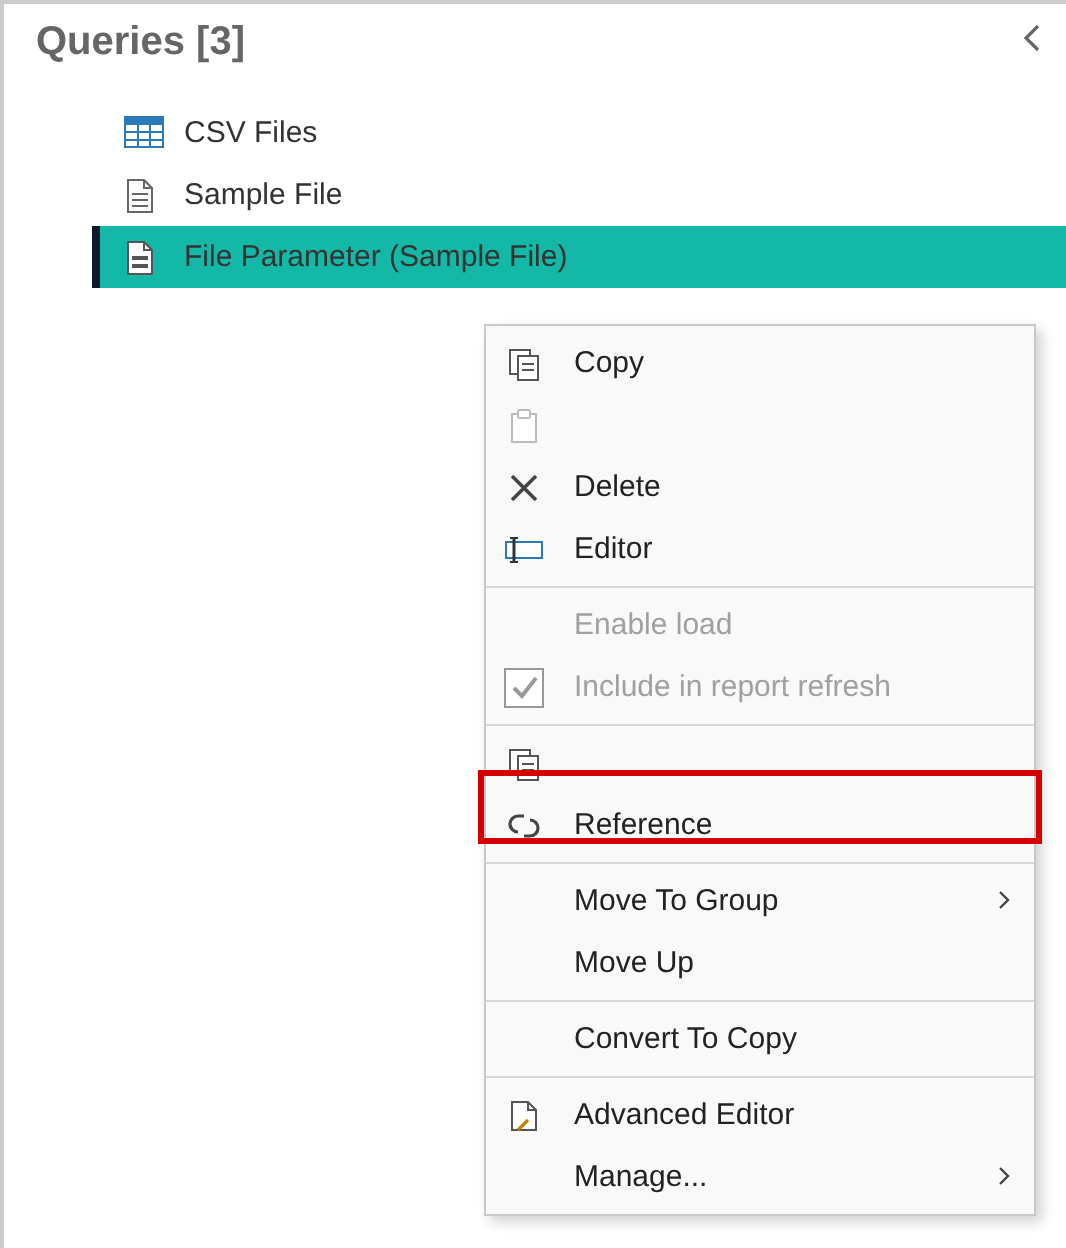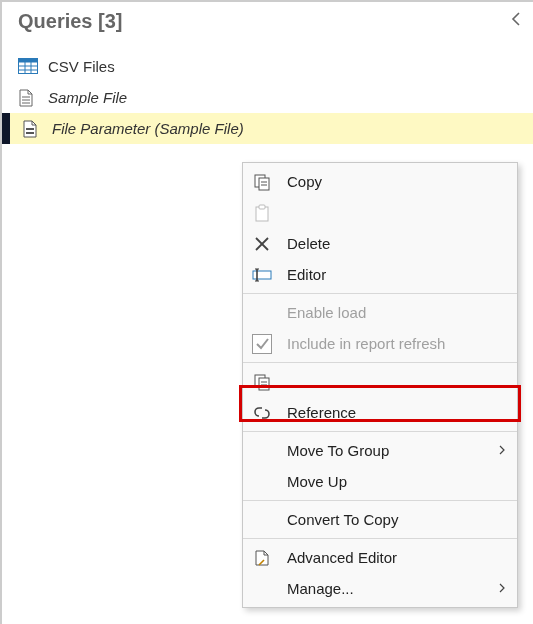--- a/index.html
+++ b/index.html
@@ -25,43 +25,44 @@
     color: #666;
     font-weight: 700;
   }
   .collapse-caret {
     font-size: 18px;
     color: #666;
     cursor: pointer;
   }
   .query-list {
     margin-top: 10px;
+    margin-left: 44px;
   }
   .query-item {
     display: flex;
     align-items: center;
     height: 31px;
     padding-left: 16px;
     cursor: pointer;
   }
   .query-item.selected {
-    background: #fef9c3;
-    border-left: 8px solid #0f172a;
+    background: #14b8a6;
+    border-left: 4px solid #0f172a;
     padding-left: 12px;
   }
   .query-item .icon {
     width: 20px; height: 18px;
     margin-right: 10px;
     flex-shrink: 0;
   }
   .query-item .label {
     font-size: 15px;
     color: #333;
   }
-  .query-item .label.italic { font-style: italic; }
+  .query-item .label.italic { }
 
   
   .context-menu {
     position: absolute;
     top: 160px;
     left: 240px;
     width: 276px;
     background: #f9f9f9;
     border: 1px solid #c8c8c8;
     box-shadow: 3px 3px 6px rgba(0,0,0,0.18);

